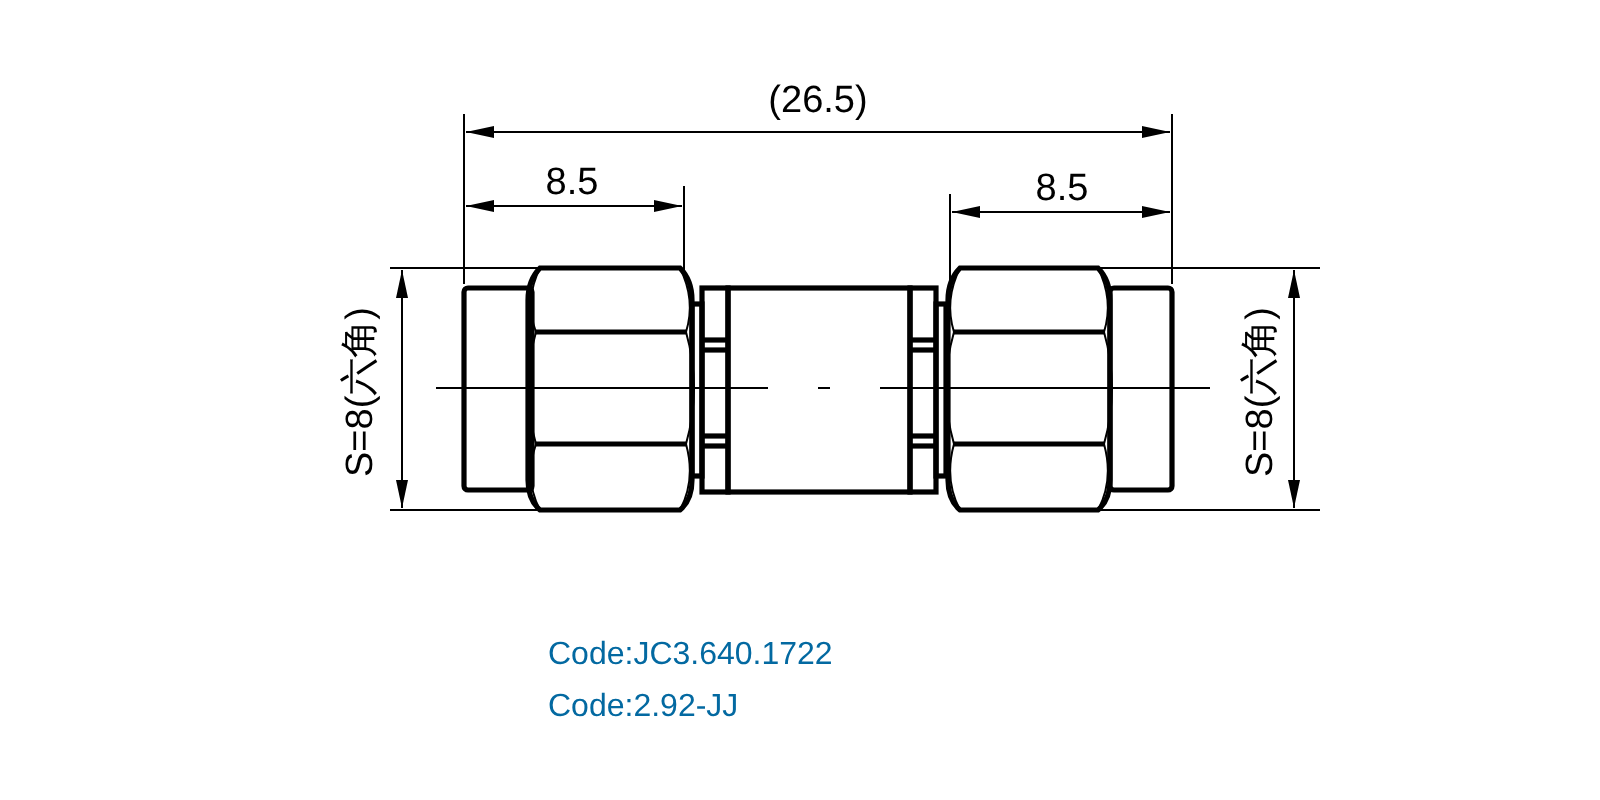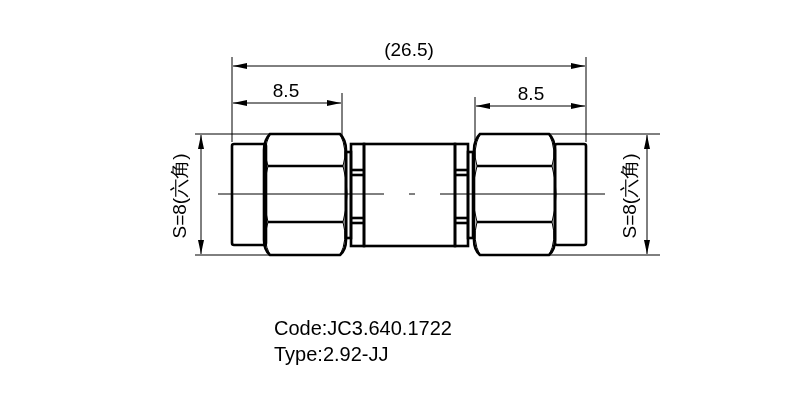--- a/index.html
+++ b/index.html
@@ -1,20 +1,20 @@
 <!DOCTYPE html>
 <html><head>
 <meta charset="utf-8">
 <style>
   html, body { margin: 0; padding: 0; background: #ffffff; }
   body { width: 800px; height: 400px; position: relative; overflow: hidden;
          font-family: "Liberation Sans", sans-serif; }
   #drawing { position: absolute; left: 0; top: 0; }
   .dim-text { font-family: "Liberation Sans", sans-serif; font-size: 19px; fill: #000; }
-  .note { position: absolute; left: 274px; font-size: 20px; color: #000000;
+  .note { position: absolute; left: 274px; font-size: 16px; color: #0369a1;
           font-family: "Liberation Sans", sans-serif; line-height: 24px; white-space: nowrap; }
   .thick { stroke: #000; stroke-width: 2.6; fill: none; }
   .thin { stroke: #000; stroke-width: 1; fill: none; }
 </style>
 </head>
 <body>
 
 <svg id="drawing" width="800" height="400" viewBox="0 0 800 400" xmlns="http://www.w3.org/2000/svg">
   <defs>
     <marker id="arr" markerWidth="14" markerHeight="6" refX="14" refY="3" orient="auto-start-reverse" markerUnits="userSpaceOnUse">
@@ -104,13 +104,13 @@
     <path class="thin" d="M477,166 Q469,194 477,222"></path>
     <path class="thin" d="M552,166 Q560,194 552,222"></path>
     <path class="thin" d="M477,222 Q472,240 480,255"></path>
     <path class="thin" d="M552,222 Q557,240 549,255"></path>
   </g>
 
   <rect class="thick" x="555" y="144" width="31" height="101" rx="2"></rect>
 </svg>
 
 <div class="note" style="top:316px;">Code:JC3.640.1722</div>
-<div class="note" style="top:342px;">Type:2.92-JJ</div>
+<div class="note" style="top:342px;">Code:2.92-JJ</div>
 
 </body></html>

